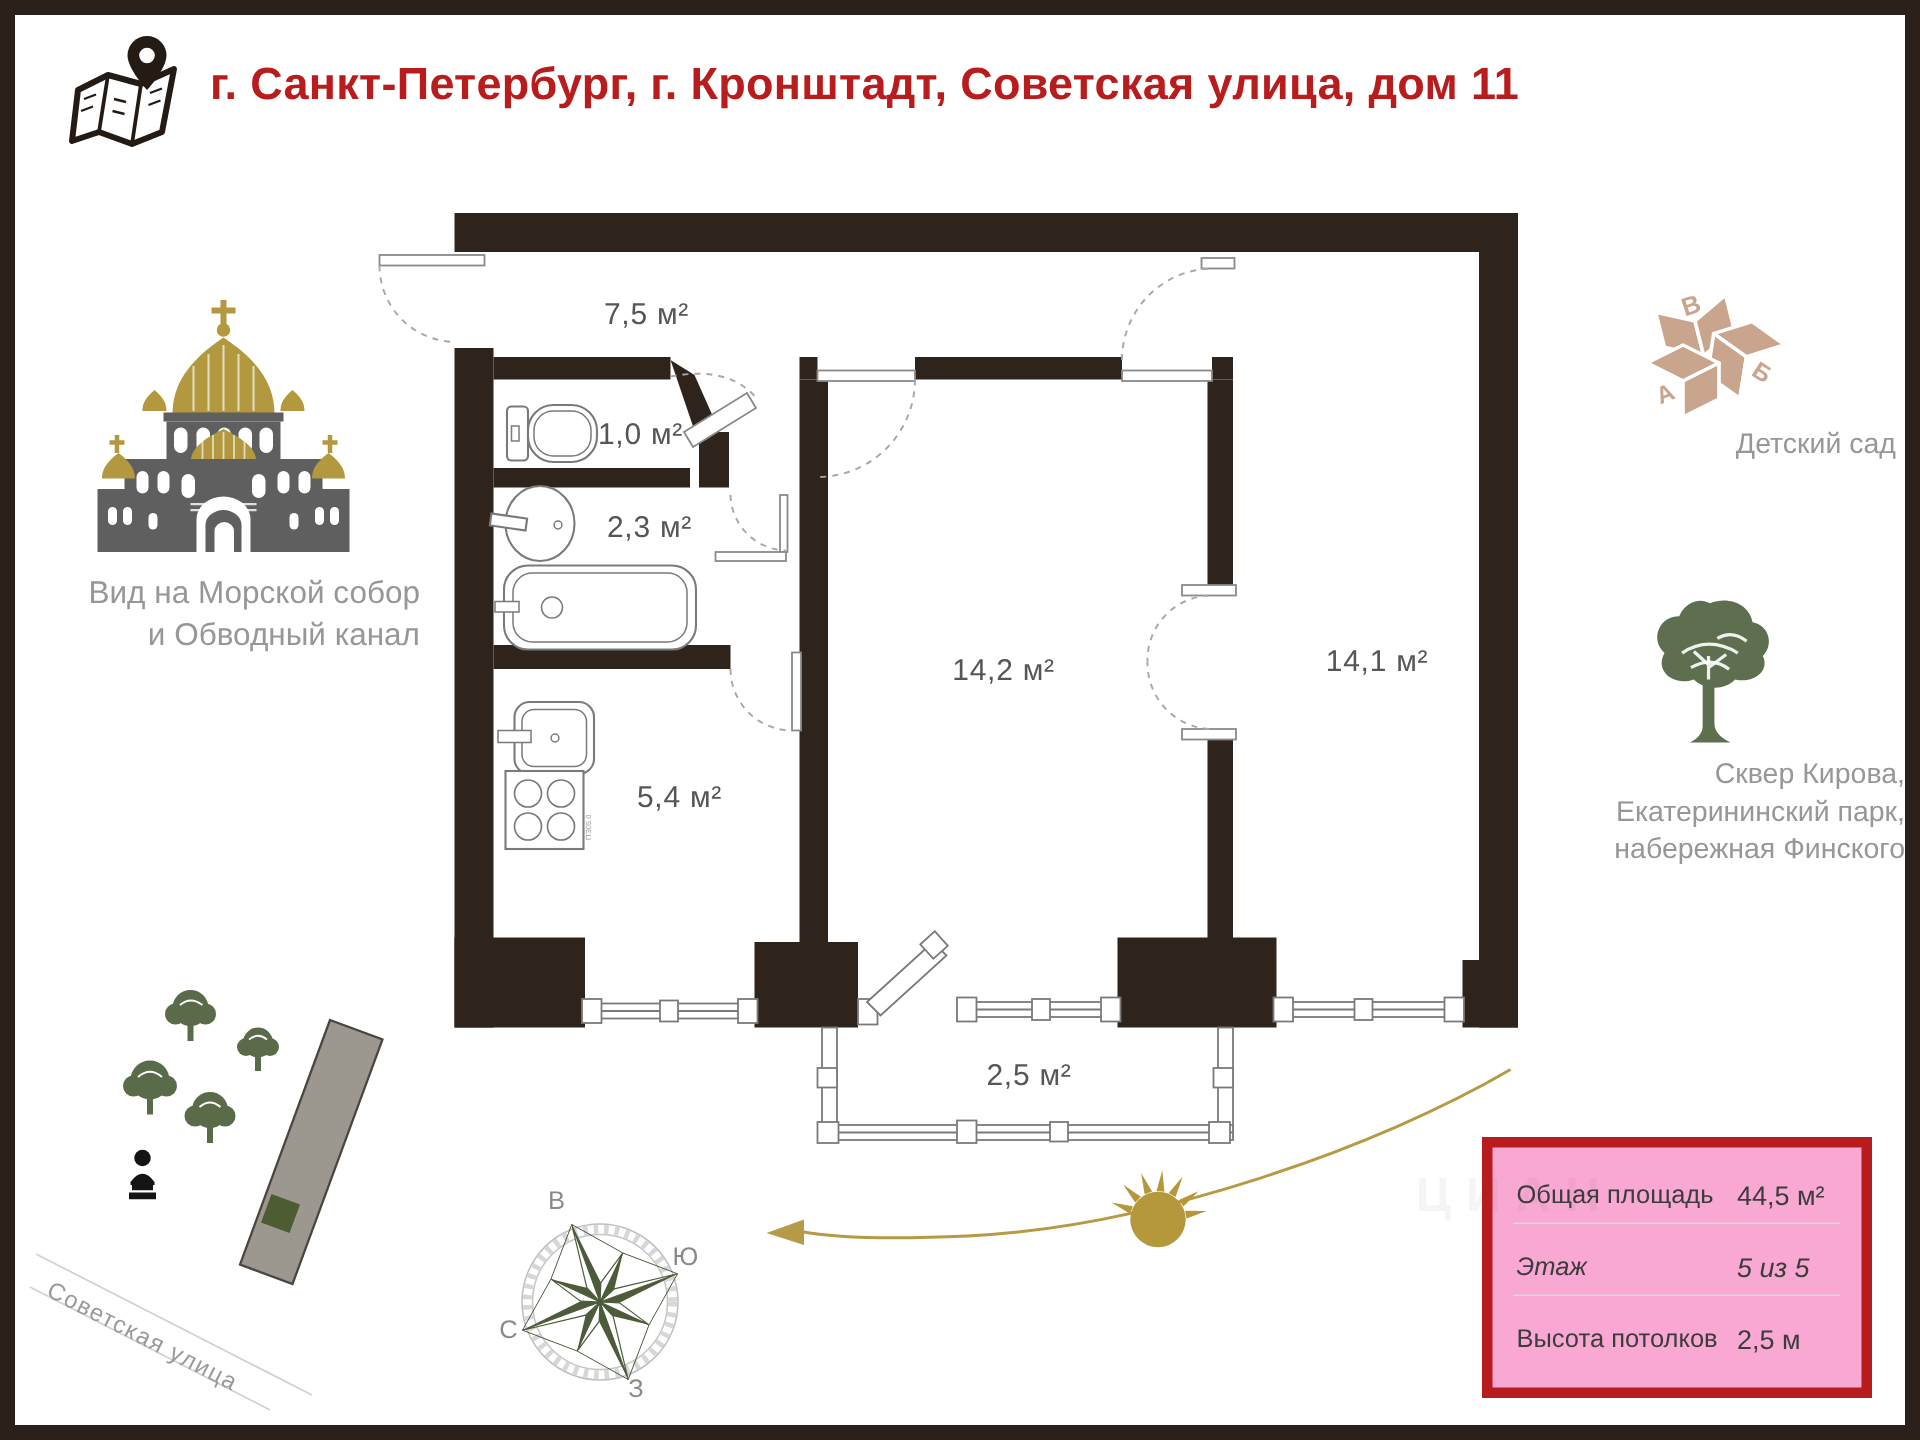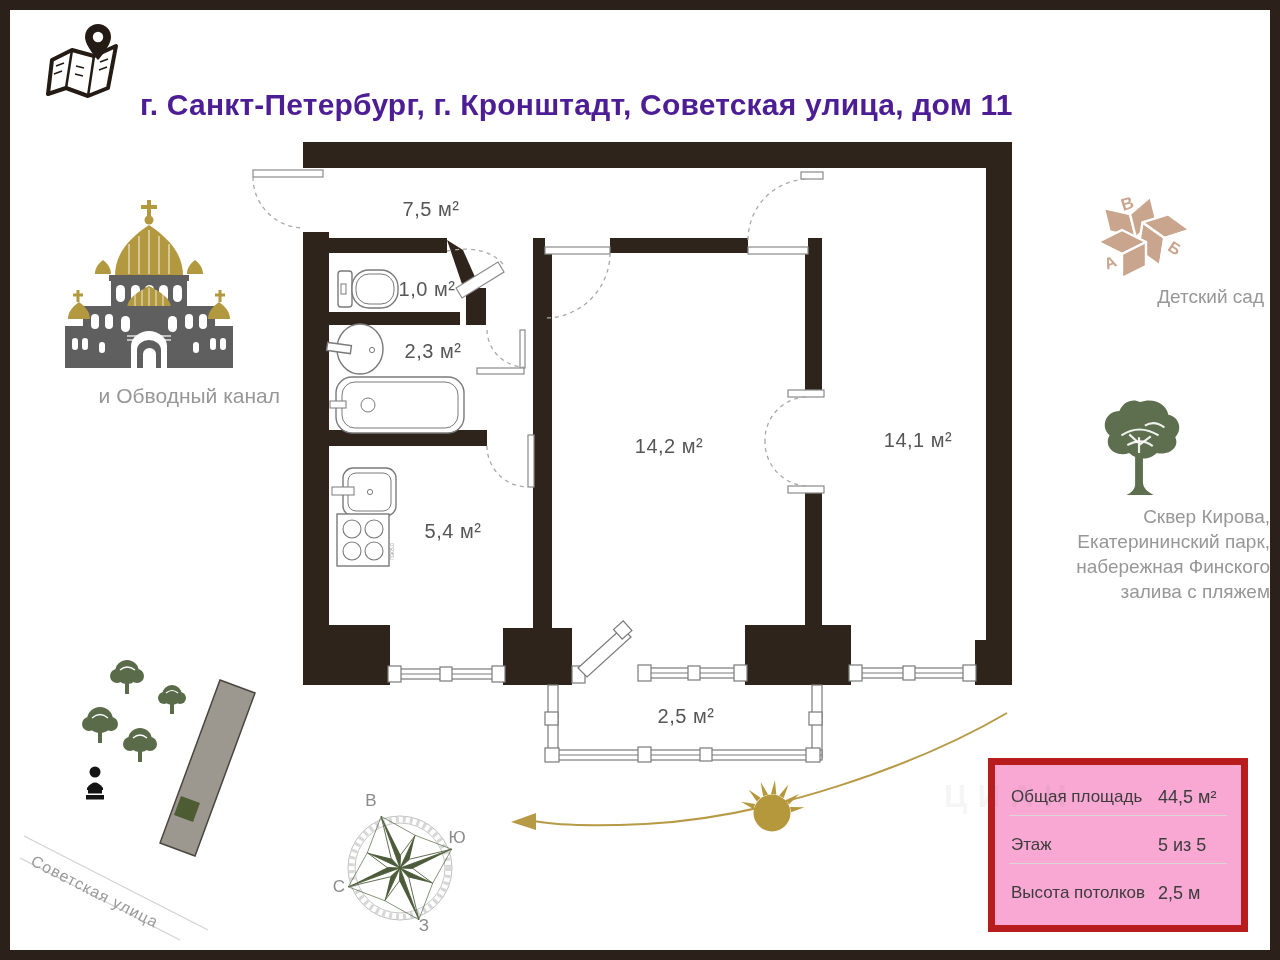--- a/index.html
+++ b/index.html
@@ -1,31 +1,31 @@
 <!DOCTYPE html>
 <html><head>
 <meta charset="utf-8">
 <style>
   html,body{margin:0;padding:0;background:#fff;}
   .canvas{position:relative;width:1280px;height:960px;background:#fff;overflow:hidden;
           font-family:"Liberation Sans",sans-serif;}
   .frame{position:absolute;inset:0;border:10px solid #2b211a;pointer-events:none;z-index:50;}
   .abs{position:absolute;}
-  .title{left:140px;top:40px;width:1000px;font-size:30px;font-weight:700;color:#4c1d95;letter-spacing:.2px;margin-top:48px;}
+  .title{left:140px;top:40px;width:1000px;font-size:30px;font-weight:700;color:#b91c1c;letter-spacing:.2px;}
   .caption{color:#979797;text-align:right;line-height:1.32;}
   .cap-cathedral{left:28px;top:382px;width:252px;font-size:21px;}
   .cap-kinder{left:1032px;top:284px;width:232px;font-size:19px;}
   .cap-park{left:1008px;top:504px;width:262px;font-size:19px;}
   .street-label{left:36px;top:852px;width:170px;font-size:16px;color:#9a9a9a;
                 transform:rotate(27deg);transform-origin:left top;letter-spacing:1px;white-space:nowrap;}
   .info-table{left:988px;top:758px;width:246px;height:160px;border:7px solid #b91c1c;background:#f9a8d4;z-index:10;}
   .info-table .lbl{position:absolute;left:16px;font-size:17px;color:#3c3c3c;white-space:nowrap;}
   .info-table .val{position:absolute;left:163px;font-size:18px;color:#3c3c3c;white-space:nowrap;}
   .info-table .sep{position:absolute;left:14px;right:14px;height:1px;background:#d8d8d8;}
-  .r1{top:22px;} .s1{top:50px;} .r2{top:70px;} .s2{top:98px;} .r3{top:118px;text-align:center;}
+  .r1{top:22px;} .s1{top:50px;} .r2{top:70px;font-style:italic;} .s2{top:98px;} .r3{top:118px;text-align:center;}
   .watermark{left:944px;top:778px;width:290px;font-size:32px;font-weight:700;letter-spacing:10px;
              color:rgba(60,60,60,0.05);z-index:11;pointer-events:none;}
   svg{display:block;}
   .plan-label{fill:#565656;font-size:20px;letter-spacing:.5px;font-family:"Liberation Sans",sans-serif;}
   .compass-label{fill:#8a8a8a;font-size:17px;font-family:"Liberation Sans",sans-serif;}
   .tiny-label{fill:#9a9a9a;font-size:5px;font-family:"Liberation Sans",sans-serif;}
 </style>
 </head>
 <body>
 
@@ -81,20 +81,21 @@
         <rect x="44" y="144" width="6" height="11" rx="3"></rect>
           <rect x="138" y="144" width="6" height="11" rx="3"></rect>
       </g>
       <path d="M72,138 l44,0 M72,142 l44,0" stroke="#fff" stroke-width="1.5" opacity=".8"></path>
       <path d="M76,170 L76,148 A18,15 0 0 1 112,148 L112,170 Z" fill="#fff"></path>
       <path d="M82,170 L82,152 A12,10 0 0 1 106,152 L106,170 Z" fill="#5f5f5f"></path>
       <path d="M88,170 L88,156 A6.5,6 0 0 1 101,156 L101,170 Z" fill="#fff"></path>
     </svg>
   </div>
   <div class="abs caption cap-cathedral">
+    <div>Вид на Морской собор</div>
     <div>и Обводный канал</div>
   </div>
 
   <div class="abs" style="left:1092px;top:180px;width:110px;height:110px;">
     <svg viewBox="0 0 110 110" width="110" height="110">
       <g stroke="#fff" stroke-width="2.4" stroke-linejoin="round">
         <g transform="rotate(-14 38 34)">
           <polygon points="38,10 62,22 38,34 14,22" fill="#fff"></polygon>
           <polygon points="14,22 38,34 38,58 14,46" fill="#c9a58e"></polygon>
           <polygon points="38,34 62,22 62,46 38,58" fill="#c9a58e"></polygon>
@@ -124,21 +125,20 @@
       <path d="M45,6 C58,1 72,7 74,19 C85,21 89,34 81,42 C86,52 75,61 62,58 C56,65 42,66 34,58 C20,63 7,52 14,40 C4,31 10,15 24,15 C28,5 38,2 45,6 Z" fill="#5d6f4e"></path>
       <path d="M26,40 Q44,28 64,40 M32,50 Q46,42 58,51 M50,30 Q60,24 70,32" stroke="#fff" stroke-width="2.2" fill="none" opacity=".9"></path>
       <path d="M40,56 L40,90 C40,95 36,99 31,101 L59,101 C53,98 48,94 48,88 L48,56 Z" fill="#5d6f4e"></path>
       <path d="M44,58 L44,42 M44,48 L34,39 M44,50 L56,41" stroke="#fff" stroke-width="2.2" opacity=".9"></path>
     </svg>
   </div>
   <div class="abs caption cap-park">
     <div>Сквер Кирова,</div>
     <div>Екатерининский парк,</div>
     <div>набережная Финского</div>
-    <div>залива с пляжем</div>
   </div>
 
   <svg class="abs" style="left:0;top:0;" viewBox="0 0 1280 960" width="1280" height="960">
 
     <g>
       <path d="M24,836 L208,930 M20,858 L180,940" stroke="#d2d2d2" stroke-width="1.2"></path>
     </g>
     <g>
       <polygon points="220,680 255,693 195,856 160,843" fill="#9c988f" stroke="#4a463f" stroke-width="1.5"></polygon>
       <polygon points="181,796 200,803 193,822 174,815" fill="#4e5c33"></polygon>

